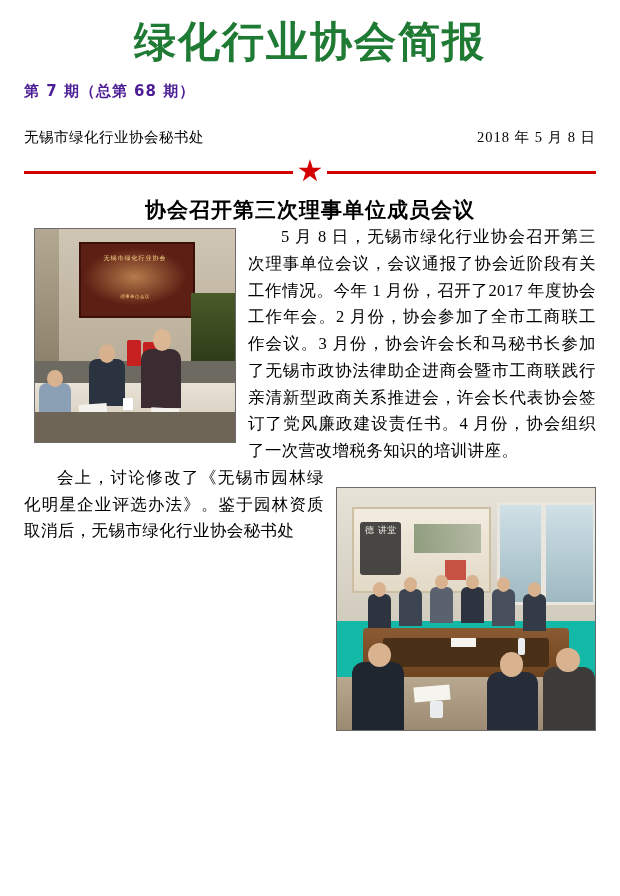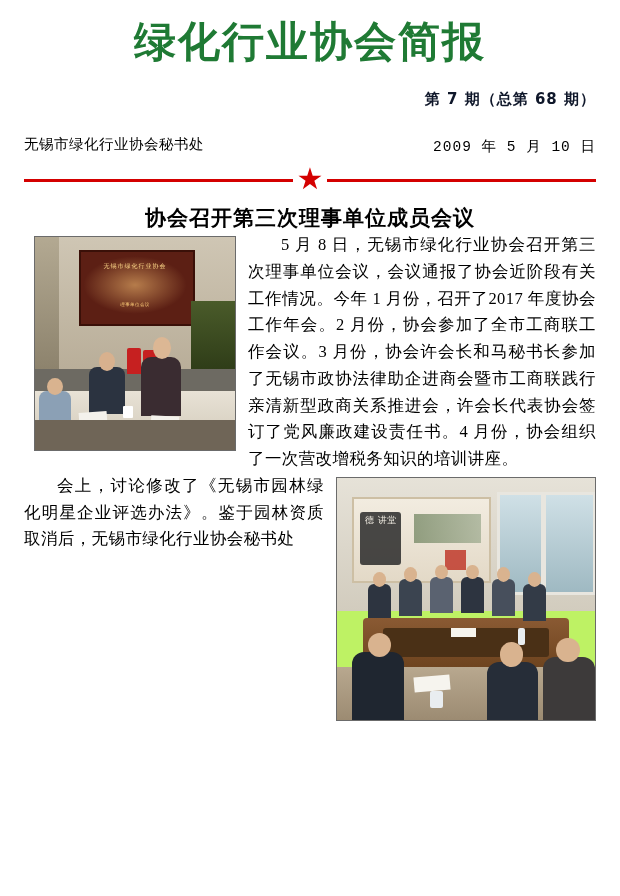--- a/index.html
+++ b/index.html
@@ -28,34 +28,34 @@
   }
   .masthead-title {
     font-family: "DejaVu Sans", "Liberation Sans", sans-serif;
     font-weight: bold;
     font-size: 42px;
     letter-spacing: 2px;
     color: #1f7a34;
     line-height: 1.15;
   }
   .issue-line {
-    text-align: right;
-    margin-top: 24px;
+    text-align: left;
+    margin-top: 16px;
     font-family: "DejaVu Sans", "Liberation Sans", sans-serif;
     font-weight: bold;
     font-size: 15px;
-    color: #0f172a;
+    color: #4c1d95;
     letter-spacing: 1px;
   }
   .byline-row {
     margin-top: 26px;
     display: flex;
     justify-content: space-between;
-    align-items: flex-end;
-    font-family: Liberation Mono, monospace;
+    align-items: center;
+    font-family: Liberation Serif, serif;
     font-size: 14.5px;
     color: #000;
   }
   .byline-left {
     max-width: 330px;
     line-height: 1.45;
     letter-spacing: 0.5px;
   }
   .byline-right {
     white-space: nowrap;
@@ -119,24 +119,24 @@
     position: relative;
     overflow: hidden;
     background: #6d6a62;
     border: 1px solid #6b6b6b;
   }
   
   .photo2 {
     float: right;
     width: 258px;
     height: 242px;
-    margin: 4px 0 4px 12px;
+    margin: 22px 0 4px 12px;
     position: relative;
     overflow: hidden;
-    background: #bef264;
+    background: #14b8a6;
     border: 1px solid #6b6b6b;
   }
   .ph-layer { position: absolute; }
 
   
   .p1-wall { left:0; top:0; width:100%; height:62%; background:linear-gradient(#cfc6b4,#b9ae99); }
   .p1-screen { left:22%; top:6%; width:56%; height:34%; background:#5c1f14; border:2px solid #3a1008; }
   .p1-screen-glow { left:24%; top:9%; width:52%; height:27%; background:radial-gradient(ellipse at 50% 50%, rgba(255,200,120,.55), rgba(140,40,20,0) 70%); }
   .p1-screen-text { left:24%; top:11%; width:52%; text-align:center; color:#ffd98a; font-size:6px; font-family:"DejaVu Sans",sans-serif; letter-spacing:1px; }
   .p1-screen-text2 { left:24%; top:30%; width:52%; text-align:center; color:#ffcf7a; font-size:4.5px; font-family:"DejaVu Sans",sans-serif; }
@@ -179,21 +179,21 @@
 
 <div class="page">
 
   <div class="masthead">
     <div class="masthead-title">绿化行业协会简报</div>
     <div class="issue-line">第 7 期（总第 68 期）</div>
   </div>
 
   <div class="byline-row">
     <div class="byline-left">无锡市绿化行业协会秘书处</div>
-    <div class="byline-right">2009 年 5 月 10 日</div>
+    <div class="byline-right">2018 年 5 月 8 日</div>
   </div>
 
   <div class="divider-wrap">
     <div class="divider-line"></div>
     <div class="divider-star">
       <span class="star">★</span>
     </div>
   </div>
 
   <div class="headline">协会召开第三次理事单位成员会议</div>

